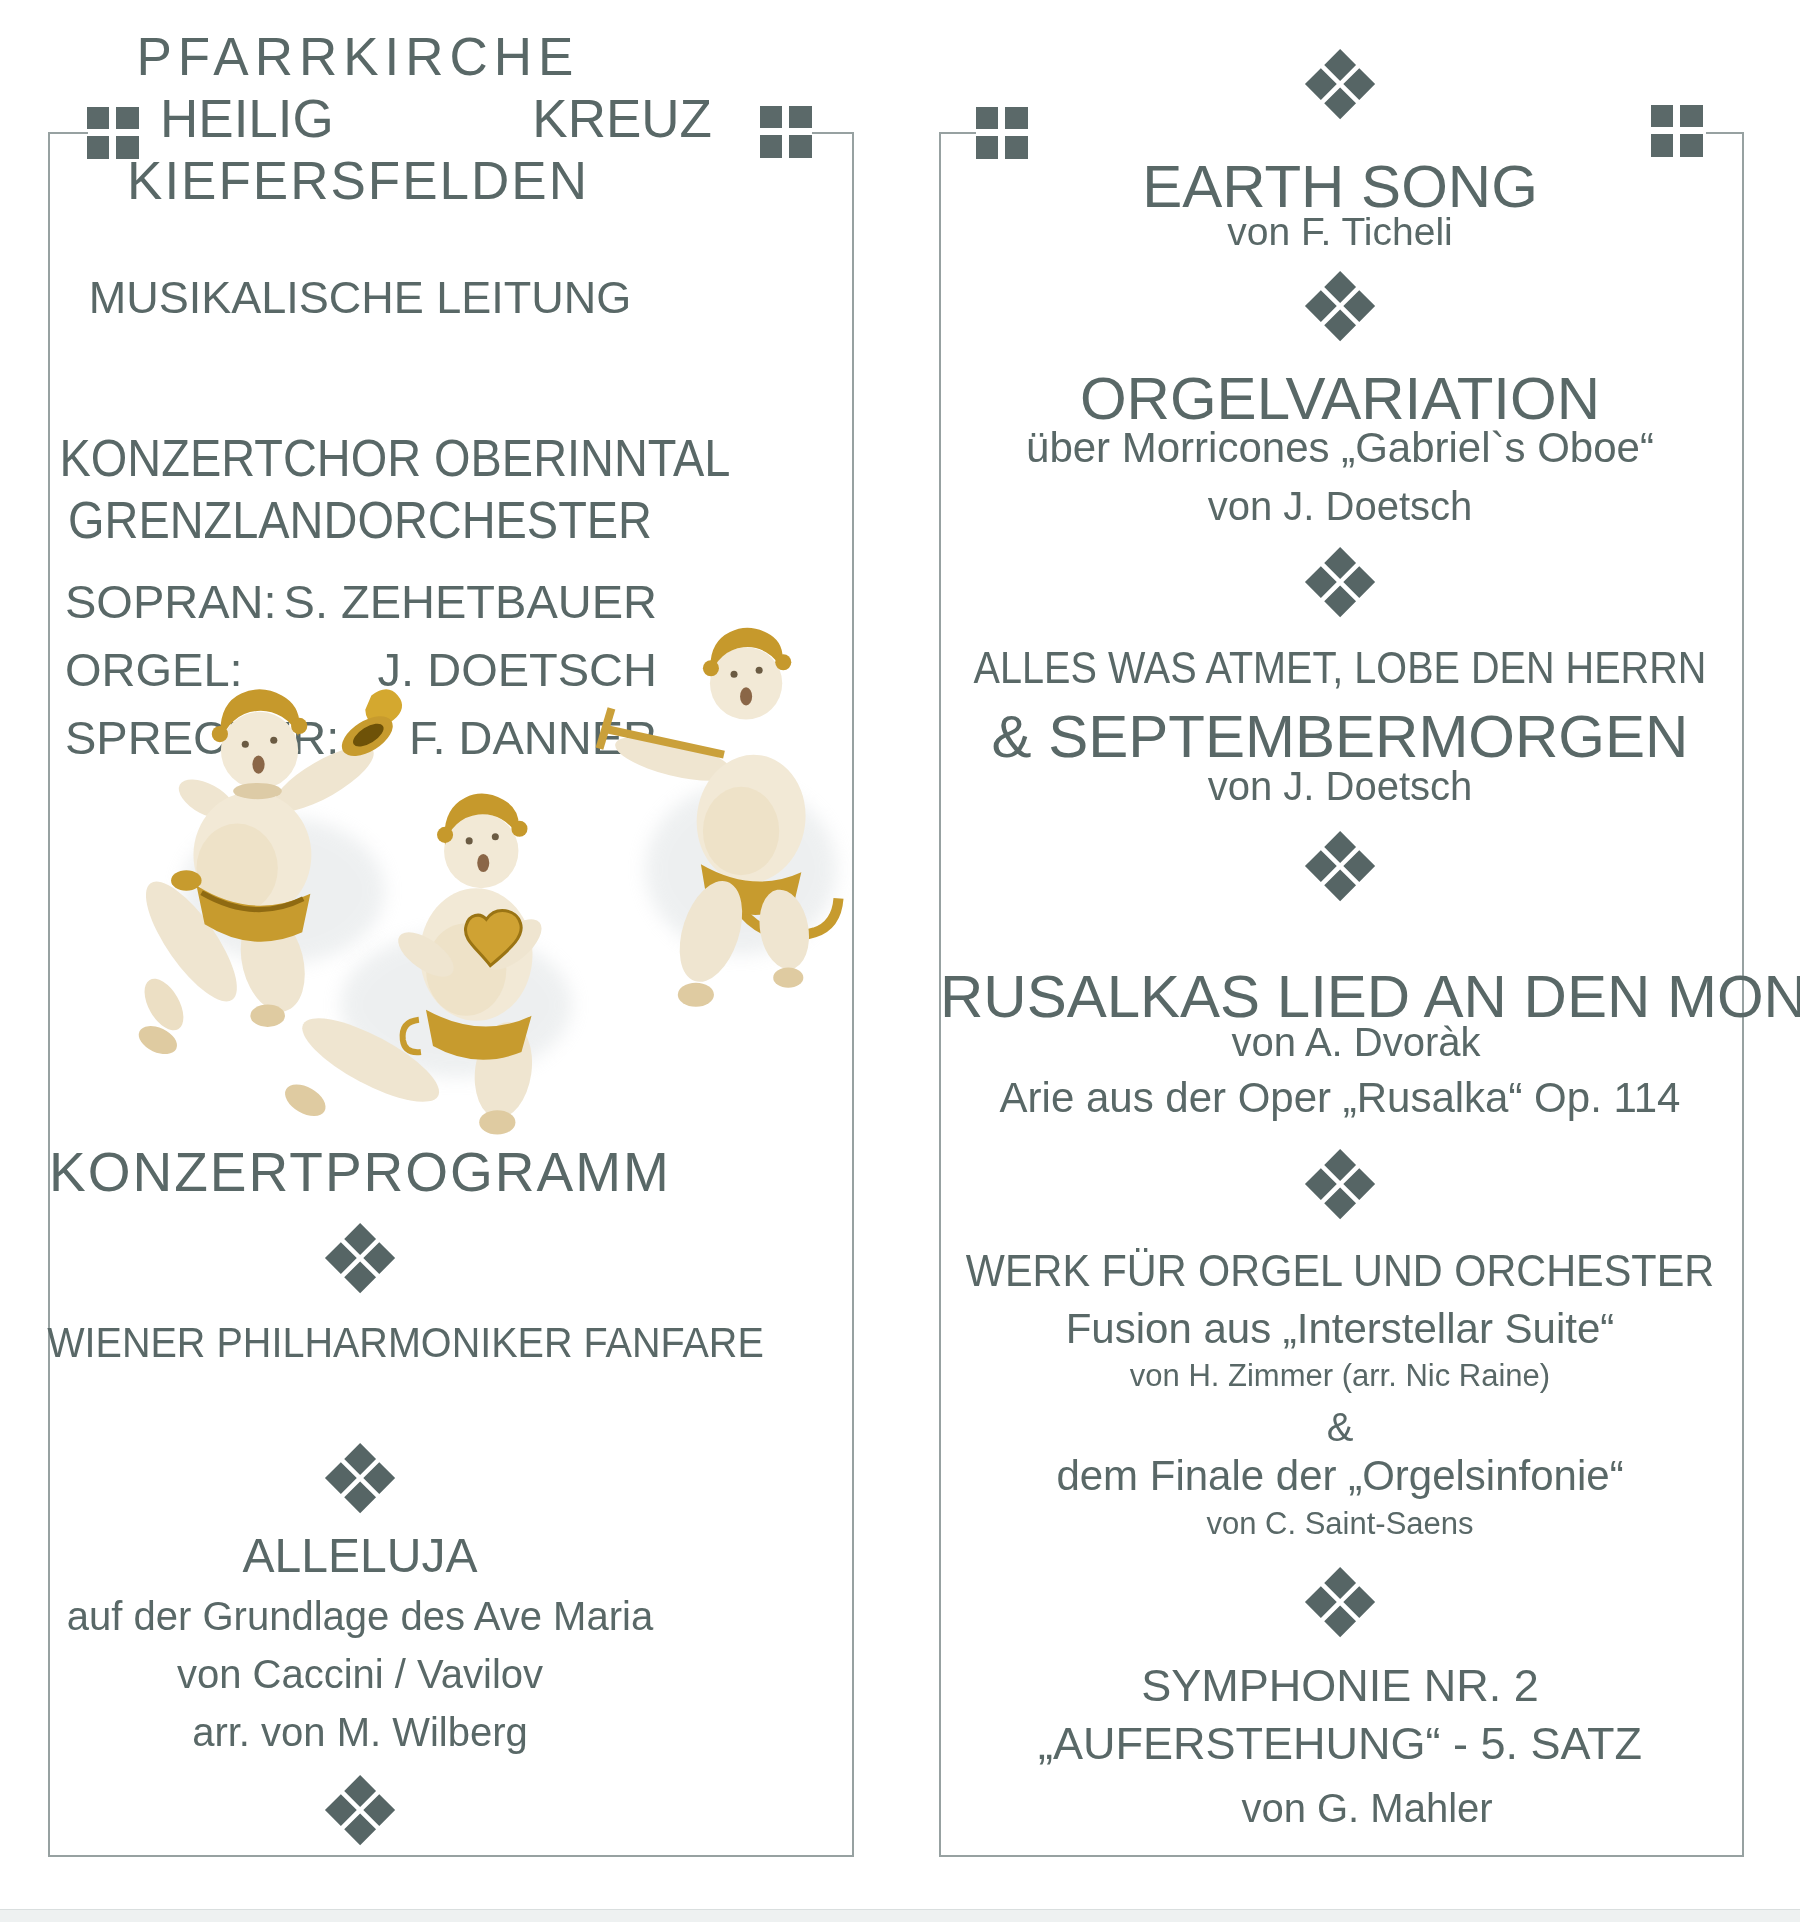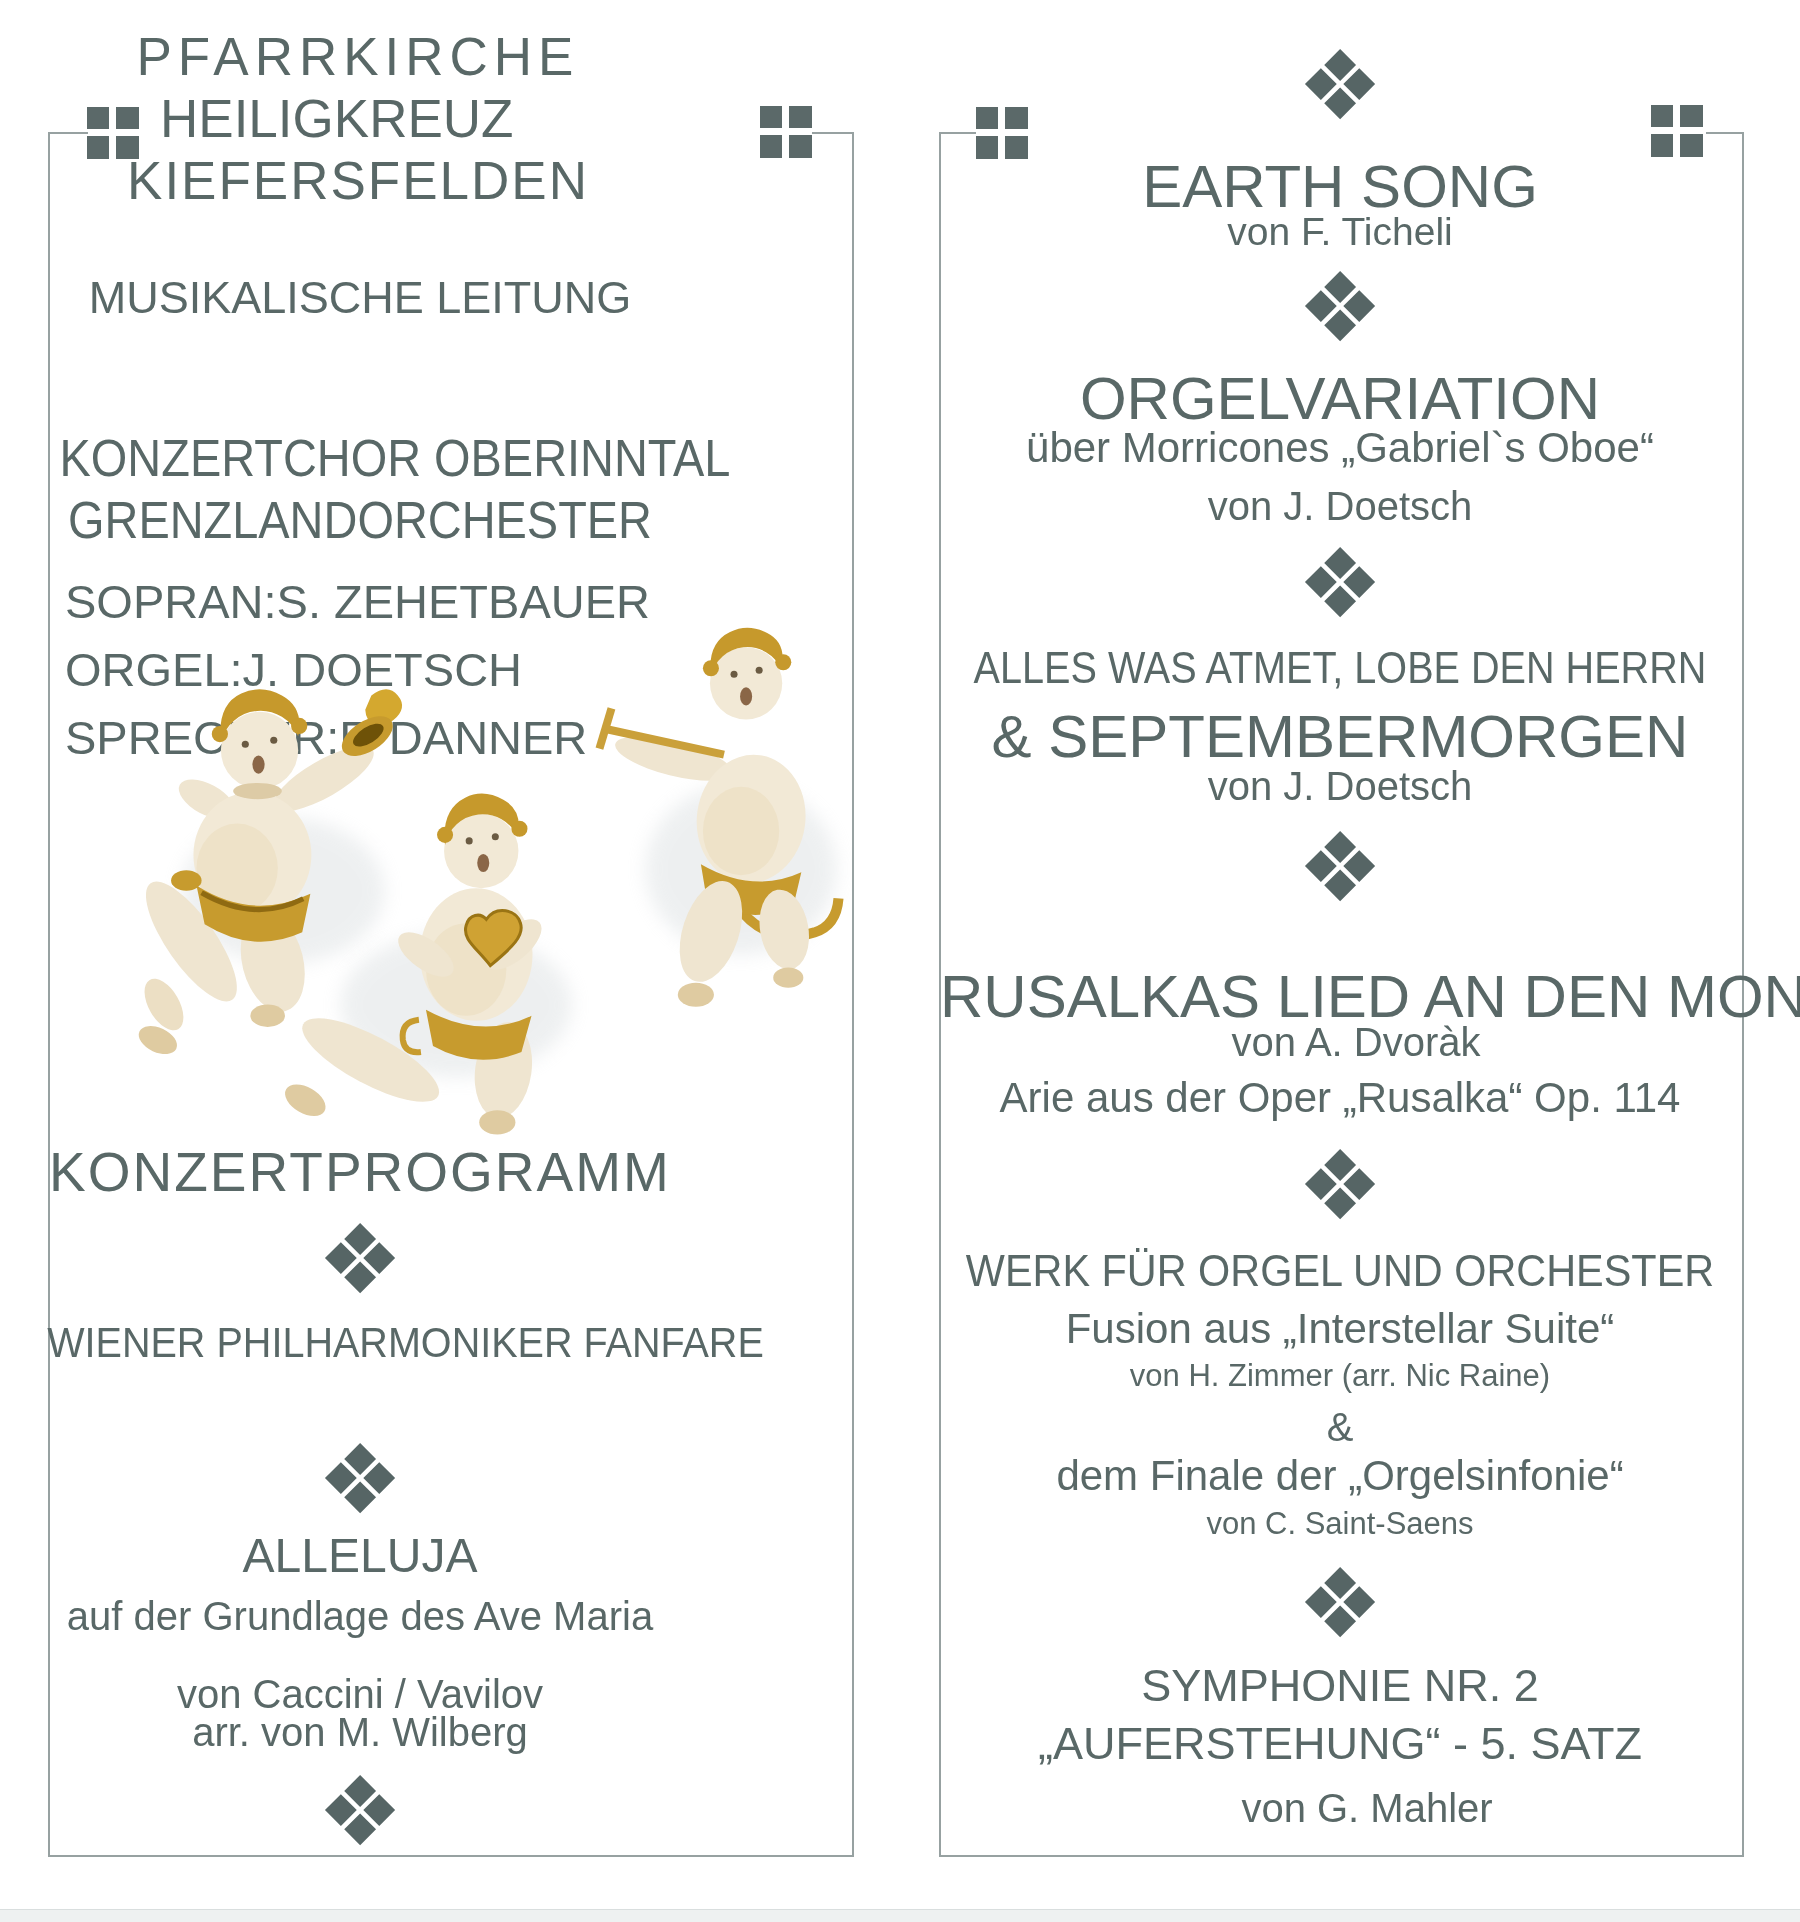--- a/index.html
+++ b/index.html
@@ -19,21 +19,21 @@
   .fs-ens{font-size:51px;line-height:61px;white-space:nowrap;}
   .fs-role{font-size:47px;line-height:68px;}
   .fs-prog{font-size:55px;letter-spacing:2px;white-space:nowrap;}
   .fs-it{font-size:43px;white-space:nowrap;}
   .fs-sub{font-size:40px;white-space:nowrap;}
   .fs-sm{font-size:31px;white-space:nowrap;}
   .fs-rt{font-size:45px;white-space:nowrap;}
   .fs-rt2{font-size:60px;white-space:nowrap;}
   .cond88{transform:scaleX(0.88);transform-origin:50% 50%;}
   .cond92{transform:scaleX(0.92);transform-origin:50% 50%;}
-  .flexrow{display:flex;justify-content:flex-start;}
+  .flexrow{display:flex;justify-content:space-between;}
   .botband{position:absolute;left:0;right:0;bottom:0;height:12px;background:#eef1f1;border-top:1px solid #d9dede;}
 </style>
 </head>
 <body>
 
 <div id="page">
 
   <div>
     <div class="frameline" style="left:48px;top:132px;width:40px;height:2px;"></div>
     <div class="frameline" style="left:812px;top:132px;width:42px;height:2px;"></div>
@@ -188,21 +188,21 @@
   </svg>
 
   <div class="abs ctr fs-prog" style="left:40px;top:1140px;width:640px;">KONZERTPROGRAMM</div>
   <div class="abs ctr orn" style="left:40px;top:1212px;width:640px;">❖</div>
 
   <div class="abs ctr fs-it cond92" style="left:20px;top:1318px;width:680px;">WIENER PHILHARMONIKER FANFARE</div>
   <div class="abs ctr orn" style="left:40px;top:1432px;width:640px;">❖</div>
 
   <div class="abs ctr" style="left:40px;top:1528px;width:640px;font-size:48px;white-space:nowrap;">ALLELUJA</div>
   <div class="abs ctr fs-sub" style="left:40px;top:1594px;width:640px;">auf der Grundlage des Ave Maria</div>
-  <div class="abs ctr fs-sub" style="left:40px;top:1652px;width:640px;margin-top:20px;">von Caccini / Vavilov</div>
+  <div class="abs ctr fs-sub" style="left:40px;top:1652px;width:640px;">von Caccini / Vavilov</div>
   <div class="abs ctr fs-sub" style="left:40px;top:1710px;width:640px;">arr. von M. Wilberg</div>
   <div class="abs ctr orn" style="left:40px;top:1764px;width:640px;">❖</div>
 
   <div class="abs ctr orn" style="left:940px;top:38px;width:800px;">❖</div>
 
   <div class="abs ctr fs-rt2" style="left:940px;top:152px;width:800px;">EARTH SONG</div>
   <div class="abs ctr" style="left:940px;top:210px;width:800px;font-size:39px;white-space:nowrap;">von F. Ticheli</div>
   <div class="abs ctr orn" style="left:940px;top:260px;width:800px;">❖</div>
 
   <div class="abs ctr" style="left:940px;top:364px;width:800px;font-size:60px;white-space:nowrap;">ORGELVARIATION</div>

